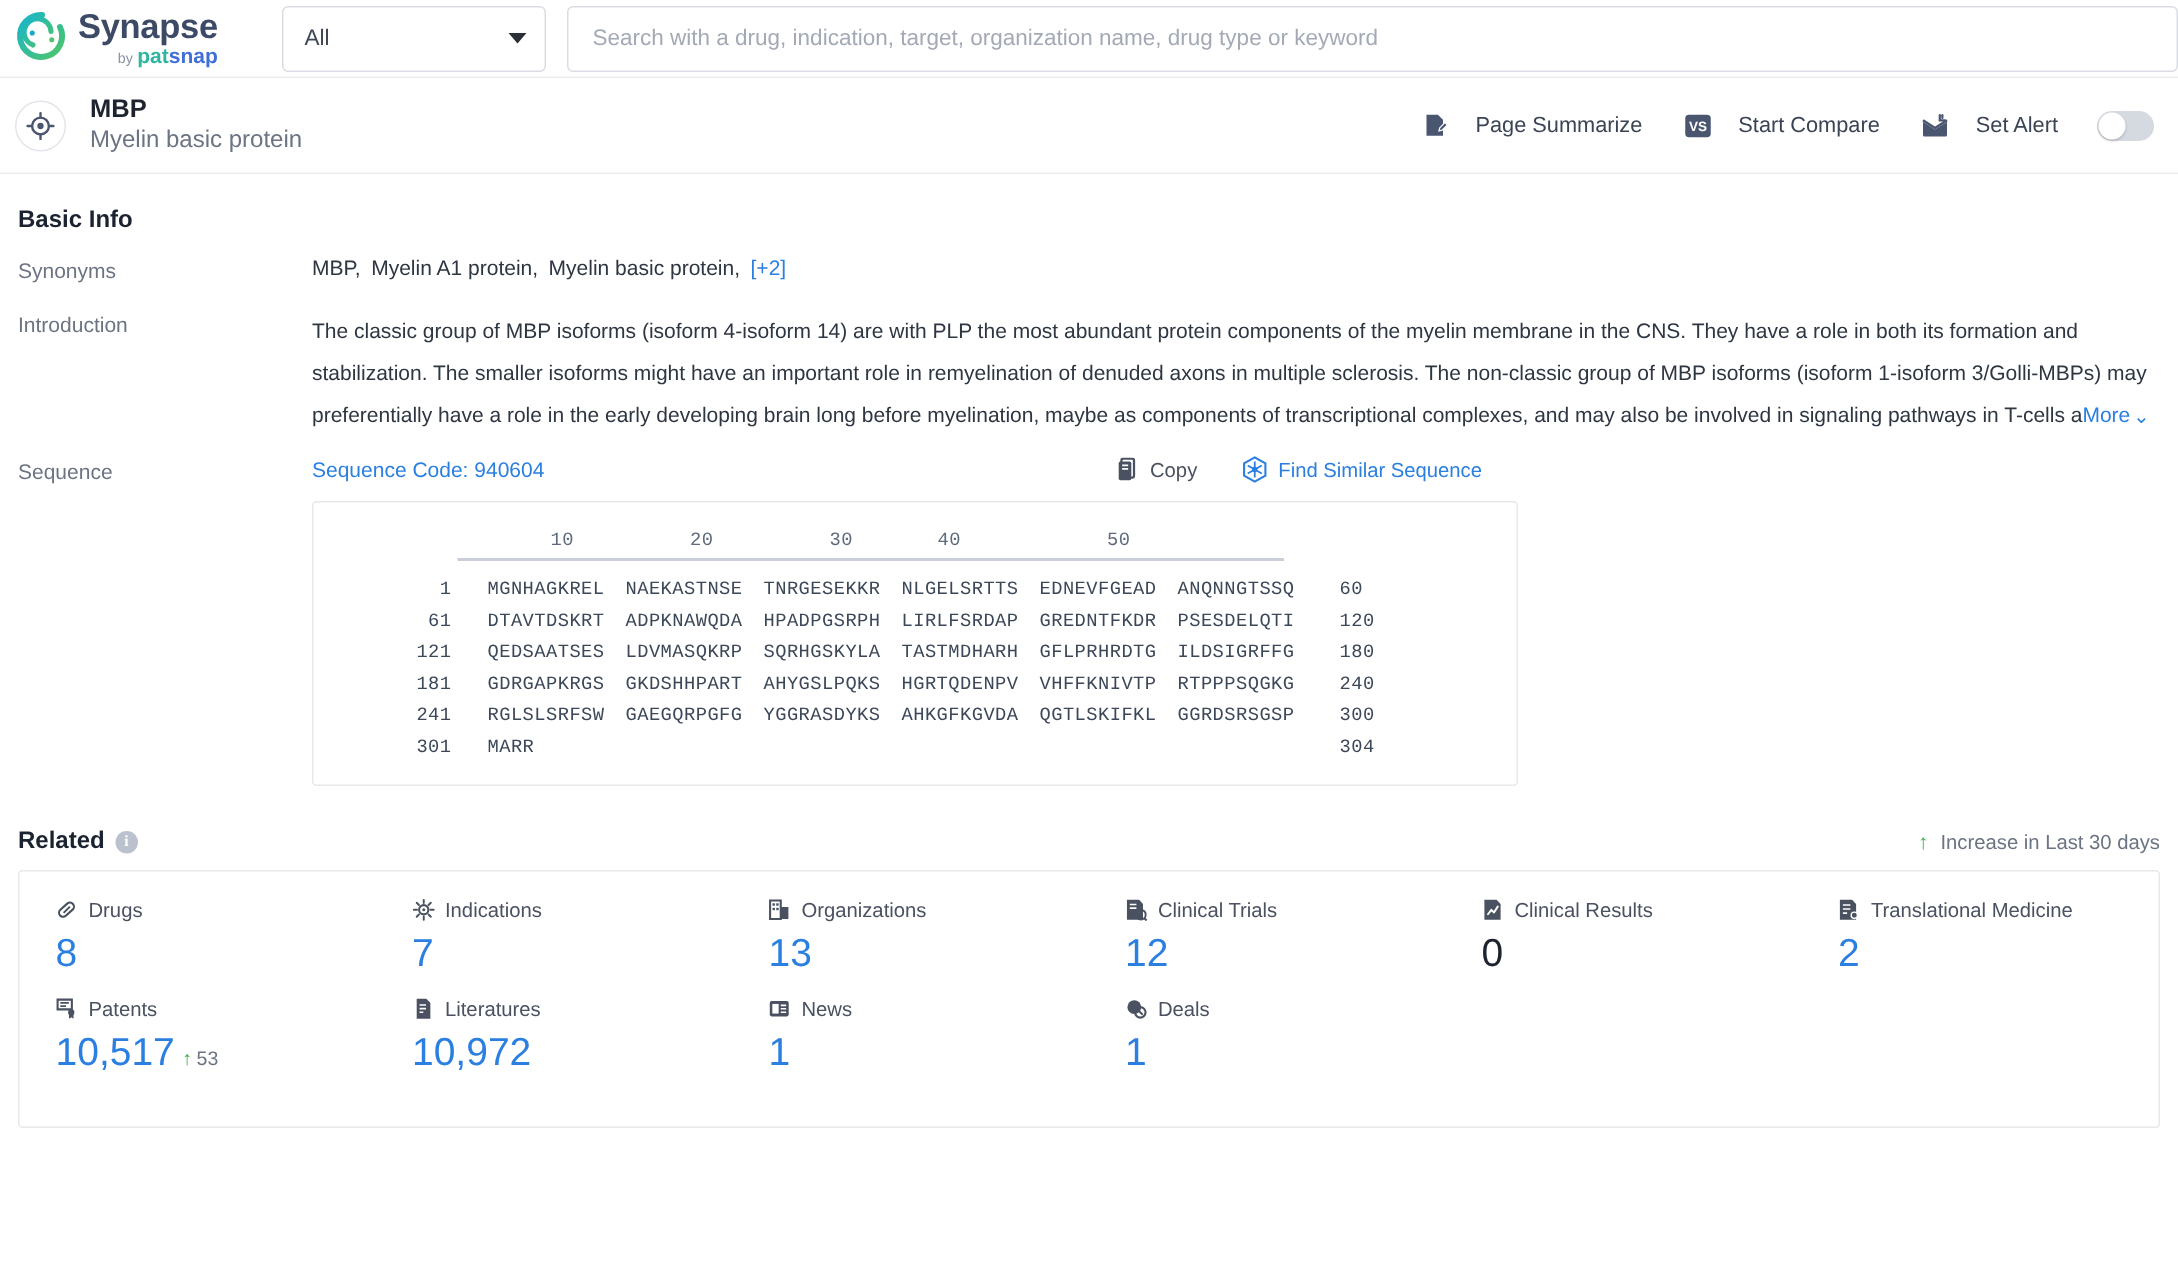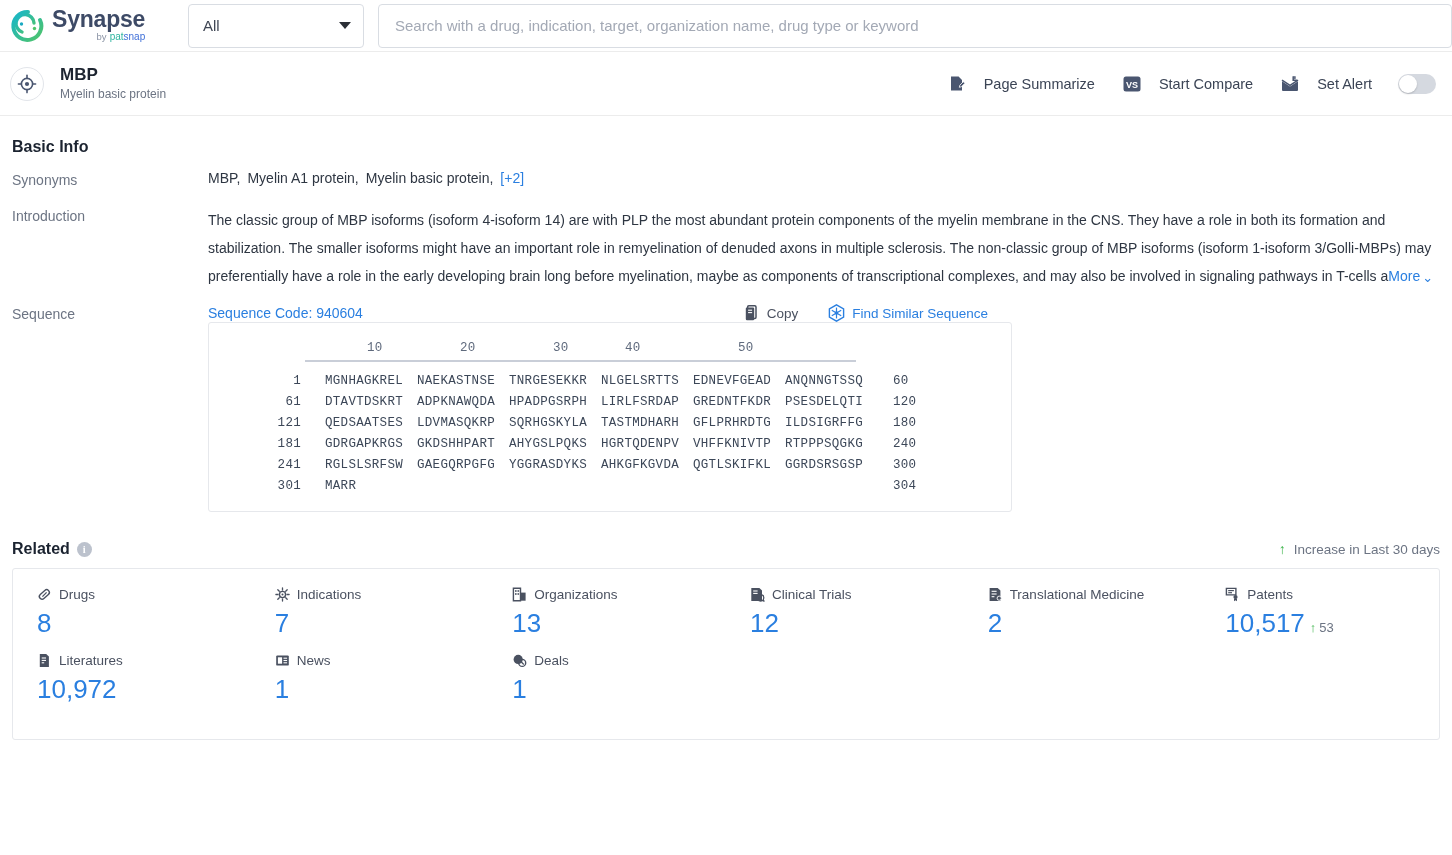--- a/index.html
+++ b/index.html
@@ -23,21 +23,21 @@
   }
   .logo-wrap { display: flex; width: 160px; flex: none; }
   .logo-mark { width: 36px; height: 36px; flex: none; }
   .logo-text { margin-left: 6px; line-height: 1; }
   .logo-title {
     font-size: 23px; font-weight: 600; color: #3d4a66;
     letter-spacing: -0.2px; display: block;
   }
   .logo-sub { display: flex; align-items: baseline; justify-content: flex-end; margin-top: 1px; }
   .logo-by { font-size: 9.5px; color: #8a93a5; margin-right: 3px; }
-  .logo-ps { font-size: 10px; font-weight: 400; }
+  .logo-ps { font-size: 14px; font-weight: 700; }
   .logo-ps .p1 { color: #2fb5a0; }
   .logo-ps .p2 { color: #3f6fd8; }
 
   .select-all {
     margin-left: 18px;
     width: 176px; height: 44px;
     border: 1px solid #d9dde3;
     border-radius: 4px;
     display: flex; align-items: center;
     padding: 0 14px;
@@ -79,21 +79,21 @@
     background: #fff;
   }
   .entity-icon {
     width: 34px; height: 34px; border-radius: 50%;
     border: 1px solid #e2e5ea;
     display: flex; align-items: center; justify-content: center;
     flex: none;
   }
   .entity-names { margin-left: 16px; line-height: 1.18; }
   .entity-title { font-size: 17px; font-weight: 700; color: #1d2430; }
-  .entity-sub { font-size: 12px; color: #6c7483; margin-top: 2px; }
+  .entity-sub { font-size: 16px; color: #6c7483; margin-top: 2px; }
   .entity-actions { margin-left: auto; display: flex; align-items: center; gap: 28px; }
   .act { display: flex; align-items: center; gap: 18px; font-size: 14.5px; color: #3b4455; cursor: pointer; }
   .toggle {
     width: 38px; height: 20px; border-radius: 10px;
     background: #d5d9e0; position: relative; margin-left: 8px; cursor: pointer;
   }
   .toggle .knob {
     position: absolute; left: 1px; top: 1px;
     width: 18px; height: 18px; border-radius: 50%;
     background: #fff; box-shadow: 0 1px 2px rgba(0,0,0,.18);
@@ -124,20 +124,21 @@
 
   .seq-row { padding: 8px 0 0 0; }
   .seq-head { display: flex; align-items: center; }
   .seq-code { color: #2a7fe0; font-size: 14px; cursor: pointer; }
   .seq-tools { margin-left: auto; display: flex; align-items: center; gap: 30px; padding-right: 452px; }
   .seq-tool { display: flex; align-items: center; gap: 7px; font-size: 13.5px; cursor: pointer; }
   .seq-tool.copy { color: #4a5160; }
   .seq-tool.find { color: #2a7fe0; }
 
   .seq-box {
+    margin-top: 12px;
     width: 804px;
     border: 1px solid #e6e8ec;
     border-radius: 3px;
     background: #fff;
     padding: 18px 0 18px 0;
   }
   .seq-mono {
     font-family: "Liberation Mono", "DejaVu Sans Mono", monospace;
     font-size: 12.5px;
     color: #3c4758;
@@ -508,20 +509,34 @@
                 <line x1="12.9" y1="13.1" x2="14.4" y2="14.6" stroke="#4a5160" stroke-width="1.4"></line>
               </svg>
           </span>
           <span>Clinical Trials</span>
         </div>
         <div class="rel-val">
           <span>12</span>
         </div>
       </div>
 
+      <div class="rel-item">
+        <div class="rel-item-head">
+          <span>
+            <svg width="15" height="15" viewBox="0 0 15 15">
+                <path d="M1.6 0.9h8.1L12.4 3.6v10.5H1.6z" fill="#4a5160"></path>
+                <path d="M4 10.5 6.2 7.6 8 9.3 10.5 5.4" fill="none" stroke="#fff" stroke-width="1.3" stroke-linecap="round" stroke-linejoin="round"></path>
+              </svg>
+          </span>
+          <span>Clinical Results</span>
+        </div>
+        <div class="rel-val zero">
+          <span>0</span>
+        </div>
+      </div>
 
       <div class="rel-item">
         <div class="rel-item-head">
           <span>
             <svg width="15" height="15" viewBox="0 0 15 15">
                 <path d="M1.6 0.9h8.1L12.4 3.6v10.5H1.6z" fill="#4a5160"></path>
                 <g stroke="#fff" stroke-width="1.1">
                   <line x1="3.6" y1="4.3" x2="8.6" y2="4.3"></line>
                   <line x1="3.6" y1="7" x2="8.6" y2="7"></line>
                   <line x1="3.6" y1="9.7" x2="6.4" y2="9.7"></line>

